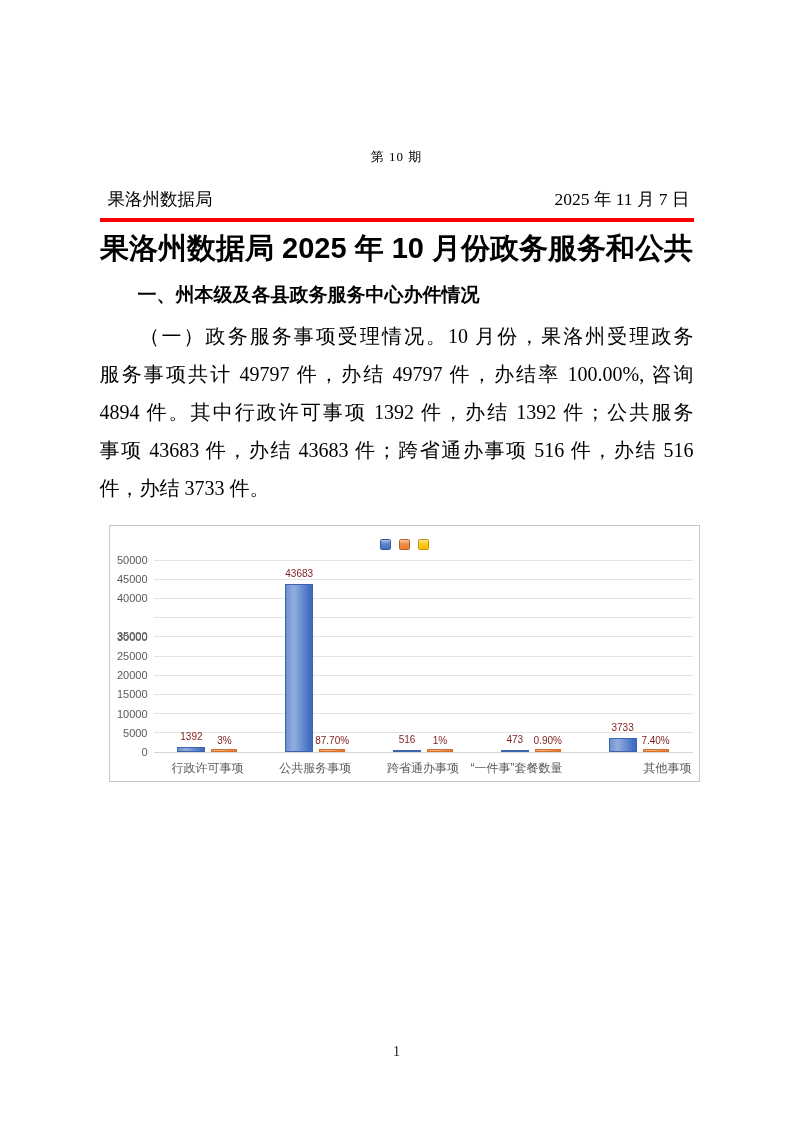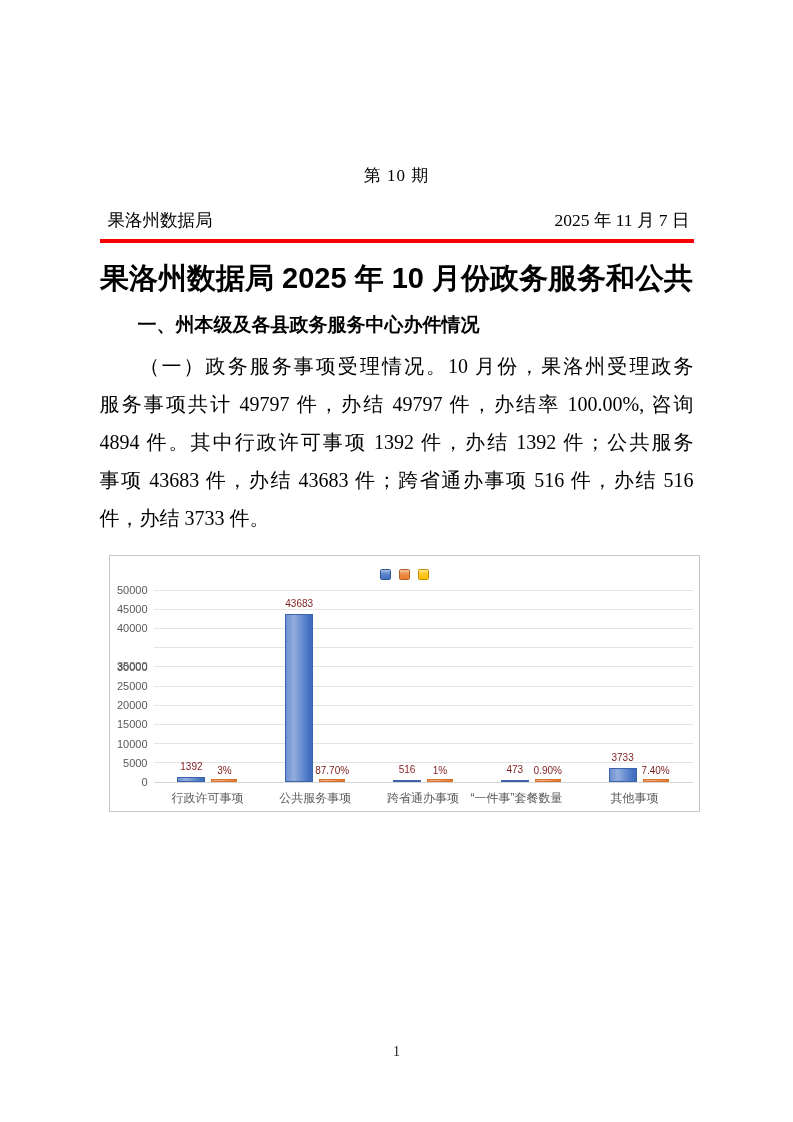--- a/index.html
+++ b/index.html
@@ -12,31 +12,31 @@
   .inner { width:594px; margin:0 auto; padding-top:148px; }
 
   .banner {
     text-align:center; height:92px;
     display:flex; align-items:center; justify-content:center;
     font-family:"Liberation Sans", sans-serif; font-weight:900;
     font-size:38px; line-height:1;
   }
   .banner-text { display:inline-block; transform:scaleY(1.75); white-space:nowrap; letter-spacing:0; }
 
-  .issue { text-align:center; font-size:17px; margin-top:16px; letter-spacing:1px; }
+  .issue { text-align:center; font-size:13px; margin-top:0; letter-spacing:1px; }
 
   .masthead {
     display:flex; justify-content:space-between; align-items:baseline;
     font-size:17.5px; margin-top:21px; padding:0 4px 0 8px;
   }
 
   .red-rule { height:4px; margin-top:7px; }
 
   .doc-title {
-    margin-top:17px; text-align:center;
+    margin-top:8px; text-align:center;
     font-family:"Liberation Sans", sans-serif; font-weight:bold;
     font-size:29px; line-height:36px; letter-spacing:0;
   }
 
   .section-heading {
     margin-top:16px; padding-left:38px;
     font-family:"Liberation Sans", sans-serif; font-weight:bold; font-size:19px;
   }
 
   .paragraph { margin-top:9px; font-size:20px; line-height:38px; }
@@ -135,19 +135,19 @@
         <div class="x-label" style="left: 259.6px; width: 107.8px; top: 234px;">跨省通办事项</div>
         <div class="bar" style="left: 391.3px; width: 28px; top: 224px; height: 2px; background: linear-gradient(90deg, rgb(109, 145, 209) 0%, rgb(147, 173, 221) 30%, rgb(68, 114, 196) 88%, rgb(64, 107, 184) 100%); border: 1px solid rgb(60, 100, 172);"></div>
         <div class="data-label" style="left: 363.3px; top: 206px;">473</div>
         <div class="bar" style="left: 425.3px; width: 26px; top: 223px; height: 3px; background: linear-gradient(90deg, rgb(242, 158, 101) 0%, rgb(245, 184, 142) 30%, rgb(237, 125, 49) 88%, rgb(223, 118, 46) 100%); border: 1px solid rgb(213, 113, 44);"></div>
         <div class="data-label" style="left: 396.3px; top: 207px;">0.90%</div>
         <div class="x-label" style="left: 353px; width: 107.8px; top: 234px;">“一件事”套餐数量</div>
         <div class="bar" style="left: 499.1px; width: 28px; top: 212px; height: 14px; background: linear-gradient(90deg, rgb(109, 145, 209) 0%, rgb(147, 173, 221) 30%, rgb(68, 114, 196) 88%, rgb(64, 107, 184) 100%); border: 1px solid rgb(60, 100, 172);"></div>
         <div class="data-label" style="left: 471.1px; top: 194px;">3733</div>
         <div class="bar" style="left: 533.1px; width: 26px; top: 223px; height: 3px; background: linear-gradient(90deg, rgb(242, 158, 101) 0%, rgb(245, 184, 142) 30%, rgb(237, 125, 49) 88%, rgb(223, 118, 46) 100%); border: 1px solid rgb(213, 113, 44);"></div>
         <div class="data-label" style="left: 504.1px; top: 207px;">7.40%</div>
-        <div class="x-label" style="left: 471px; width: 107.8px; top: 234px;">其他事项</div>
+        <div class="x-label" style="left: 504px; width: 107.8px; top: 234px;">其他事项</div>
       </div>
 
   </div>
 
   <div class="page-number">1</div>
 </div>
 
 </body></html>

